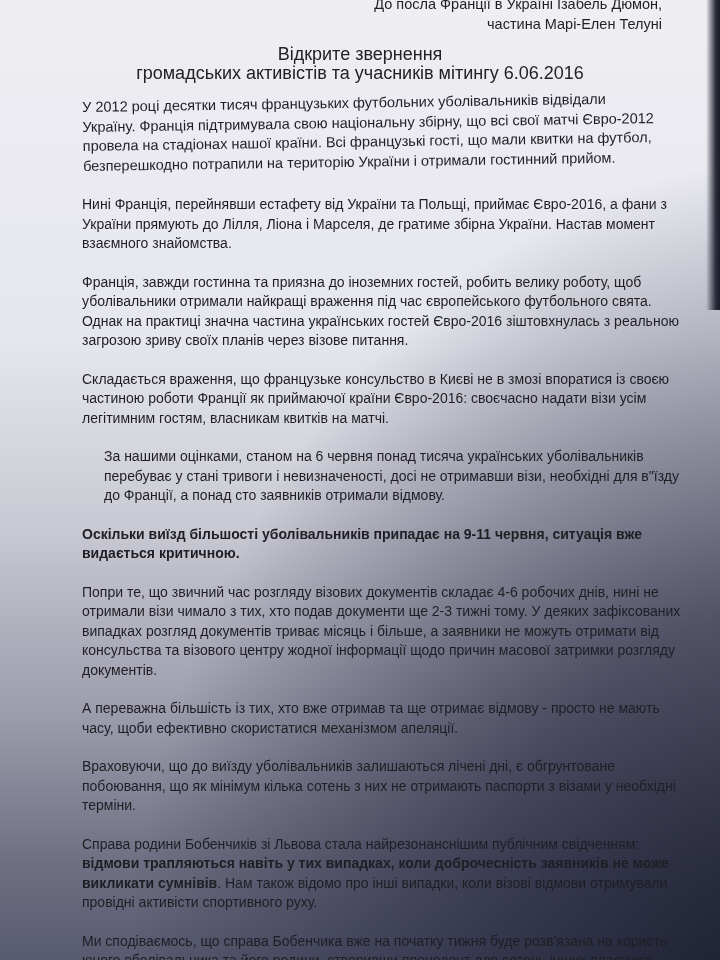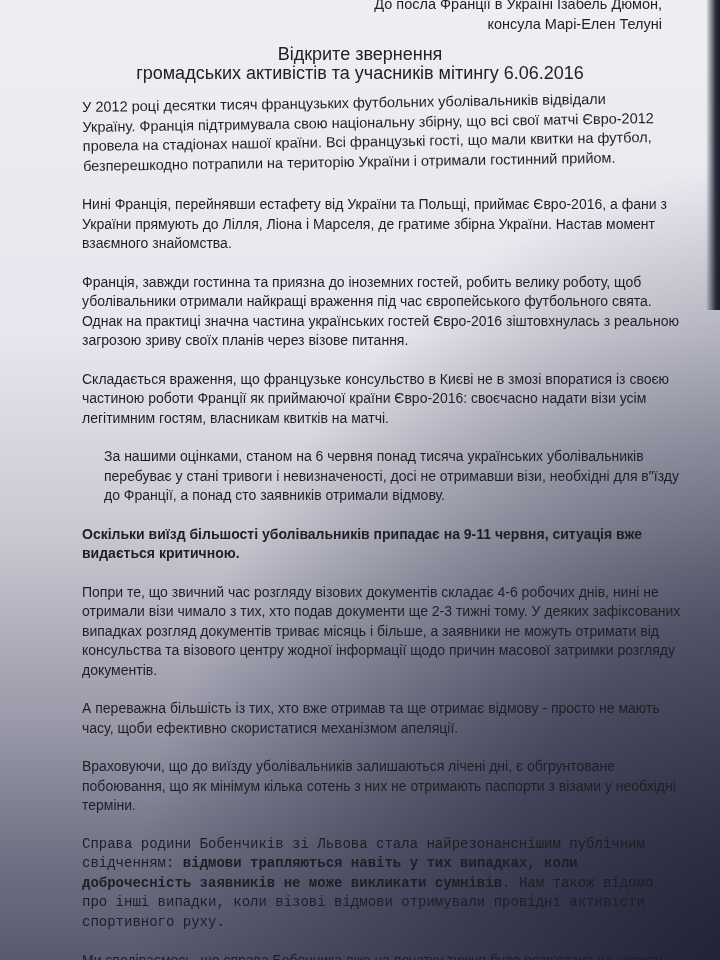--- a/index.html
+++ b/index.html
@@ -34,32 +34,32 @@
     }
     .para { margin: 0 0 19px 0; }
     .para b { font-weight: bold; }
     .p1 { transform: rotate(-0.9deg); transform-origin: left top; width: 580px; font-size: 14.5px; }
     .p2 { margin-top: 8px; }
     .p5 { margin-top: 2px; margin-left: 22px; }
     .p6 { margin-top: 16px; }
     .p7 { margin-top: 10px; }
     .p8 { margin-top: 2px; }
     .p9 { margin-top: 2px; }
-    .p10 { margin-top: 9px; font-family: Liberation Mono, monospace; }
+    .p10 { margin-top: 9px; }
     .p11 { margin-top: 2px; left: 0; }
   </style>
 </head>
 <body>
 
 <div class="paper">
   <div class="paper-edge"></div>
 
   <div class="addressee">
     <div>До посла Франції в Україні Ізабель Дюмон,</div>
-    <div>консула Марі-Елен Телуні</div>
+    <div>частина Марі-Елен Телуні</div>
   </div>
 
   <div class="title-block">
     <div>Відкрите звернення</div>
     <div>громадських активістів та учасників мітингу 6.06.2016</div>
   </div>
 
   <div class="body-text">
     <p class="para p1">У 2012 році десятки тисяч французьких футбольних уболівальників відвідали Україну. Франція підтримувала свою національну збірну, що всі свої матчі Євро-2012 провела на стадіонах нашої країни. Всі французькі гості, що мали квитки на футбол, безперешкодно потрапили на територію України і отримали гостинний прийом.</p>
     <p class="para p2">Нині Франція, перейнявши естафету від України та Польщі, приймає Євро-2016, а фани з України прямують до Лілля, Ліона і Марселя, де гратиме збірна України. Настав момент взаємного знайомства.</p>

